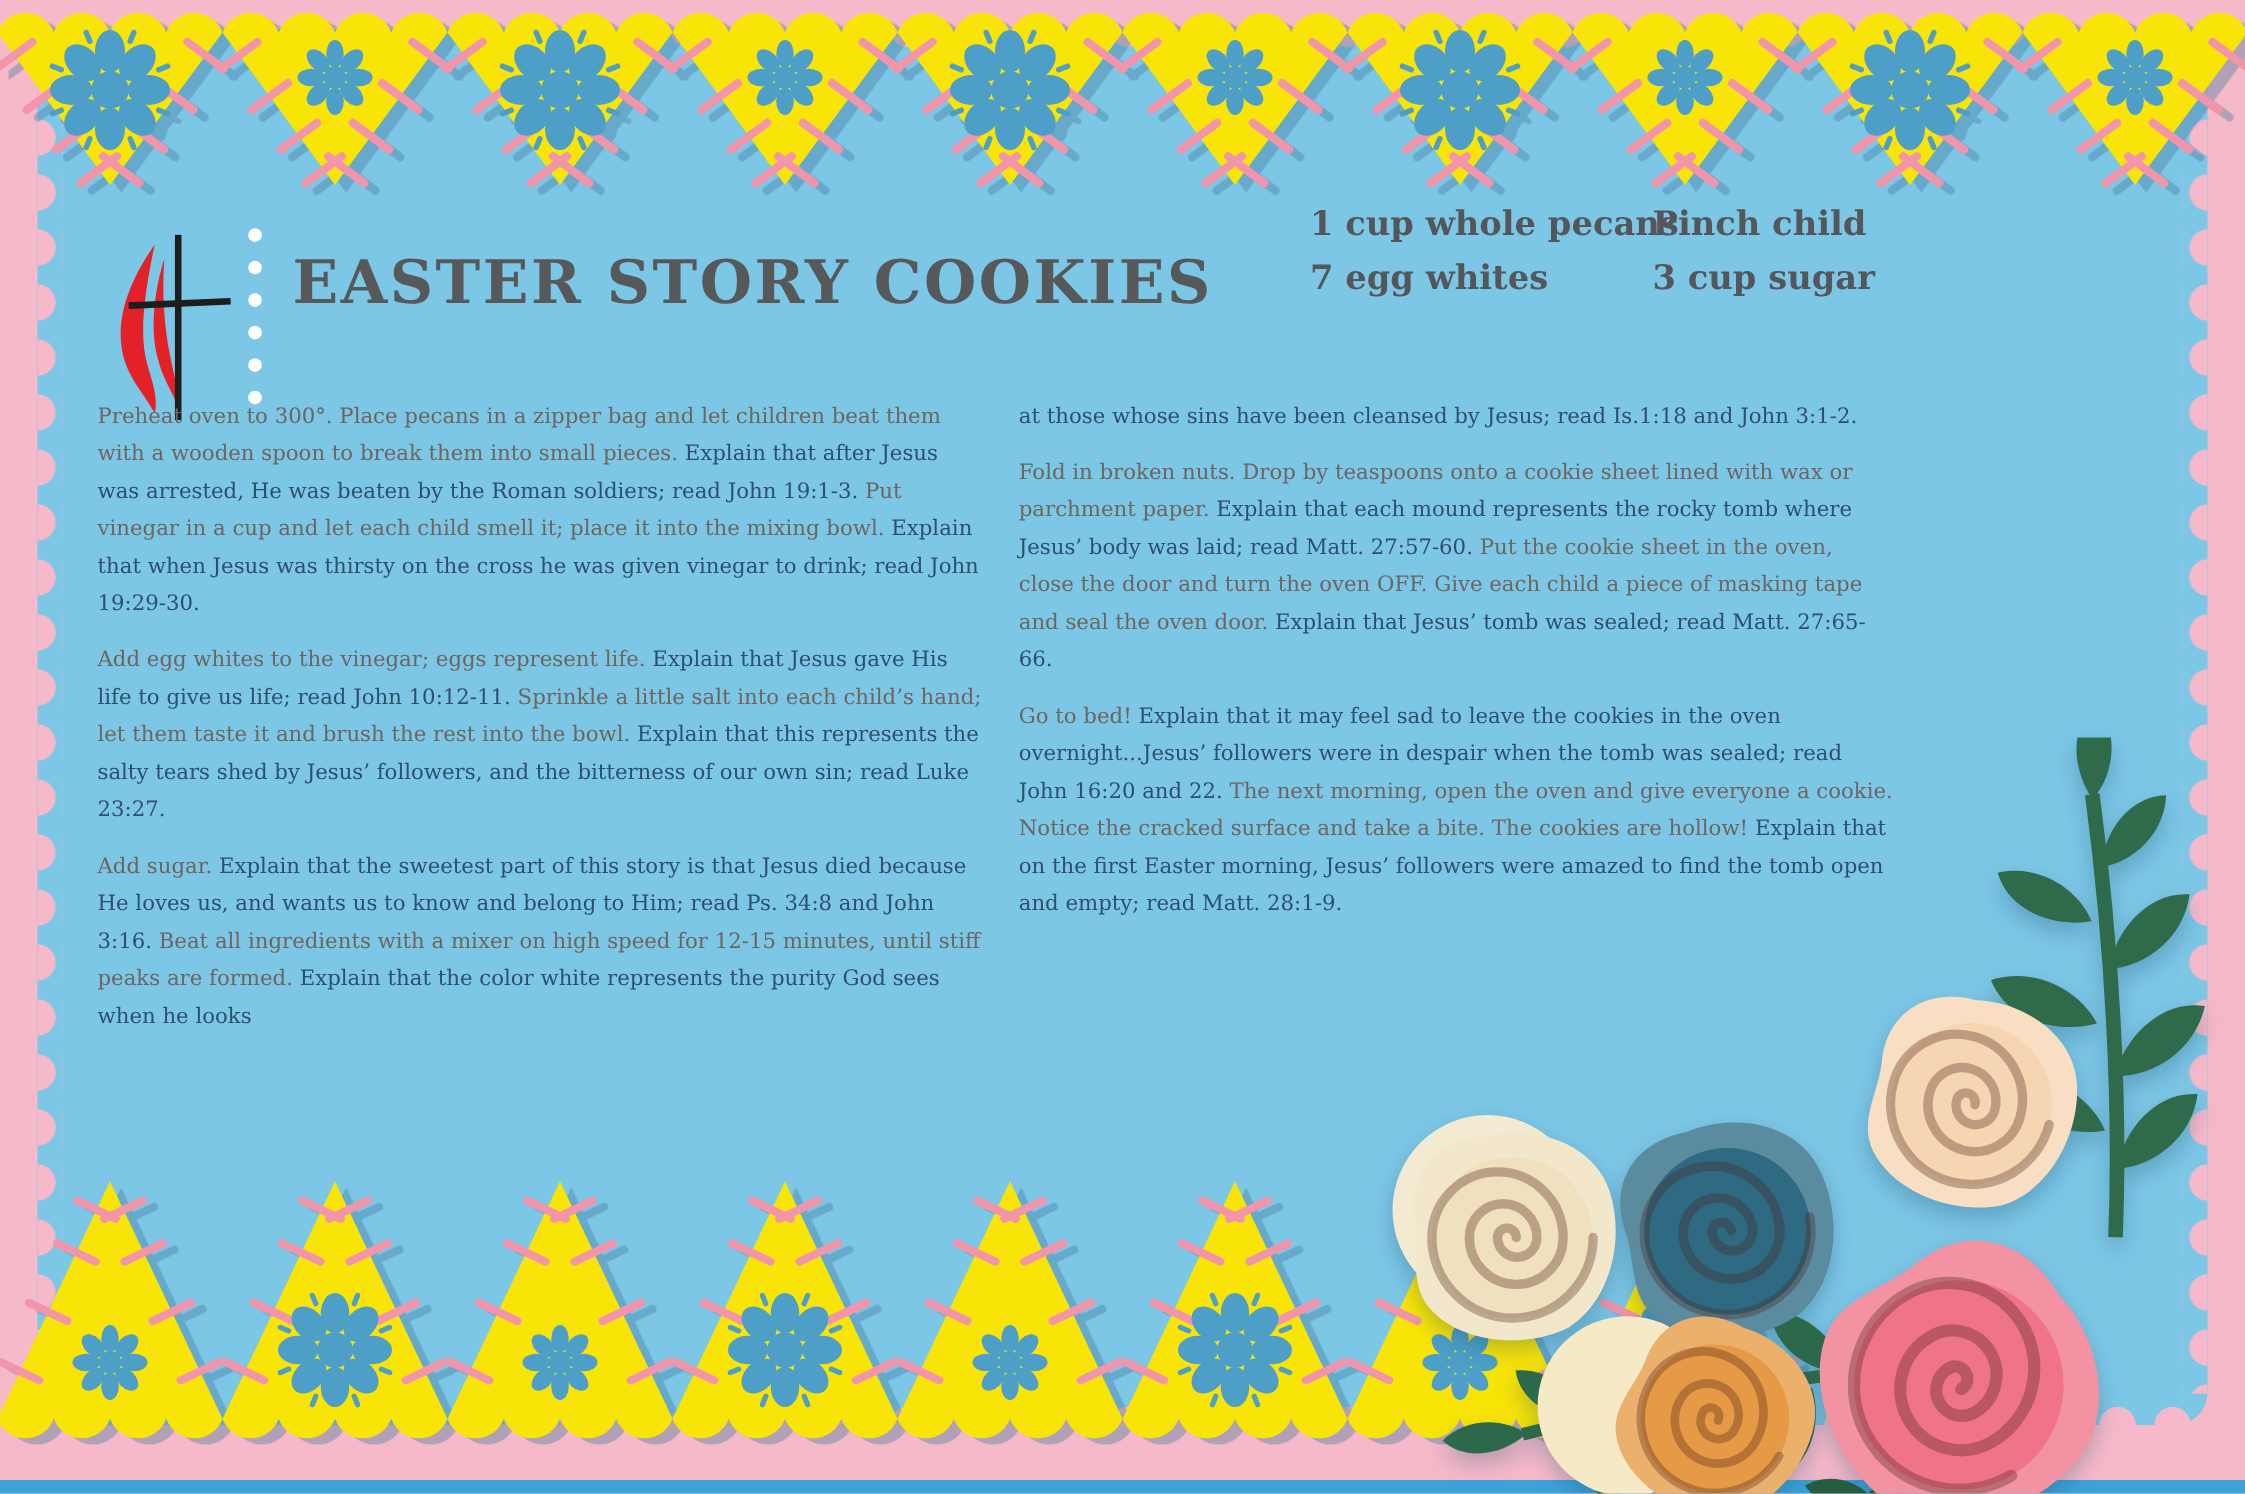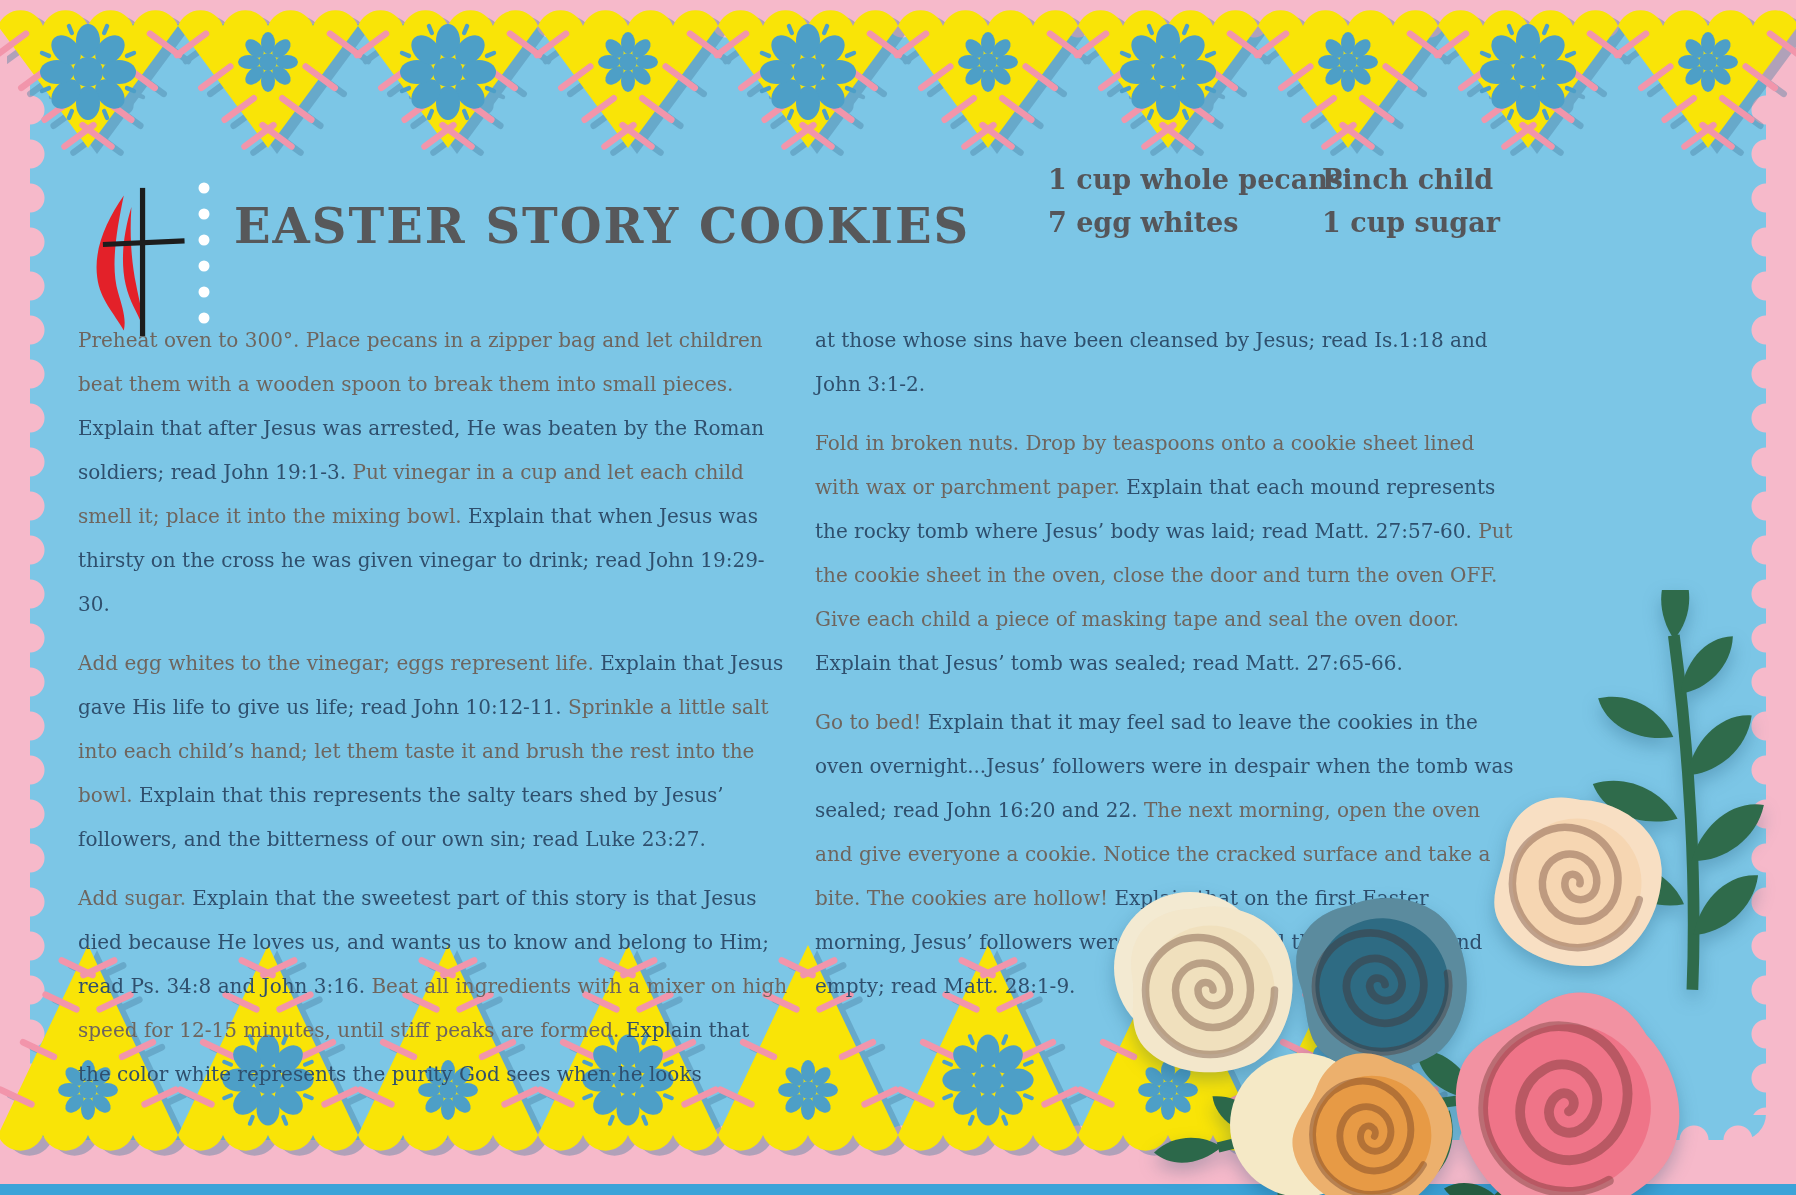--- a/index.html
+++ b/index.html
@@ -25,21 +25,21 @@
   .bunting.top{top:0;height:160px;filter:drop-shadow(9px 6px 0 rgba(73,125,160,0.40));}
   .bunting.bot{top:940px;height:215px;filter:drop-shadow(9px 5px 0 rgba(73,125,160,0.40));}
   .logo{position:absolute;left:80px;top:186px;width:118px;height:152px;z-index:4;}
   .dots{position:absolute;left:196px;top:182px;width:16px;height:142px;z-index:4;}
   .title{position:absolute;left:222px;top:186px;margin:12px;font-size:48px;font-weight:700;letter-spacing:2px;
          color:#57585a;z-index:4;white-space:nowrap;}
   .ingredients{position:absolute;left:1048px;top:158px;z-index:4;display:flex;}
   .ing-col{list-style:none;margin:0;padding:0;font-weight:700;font-size:27px;color:#55565a;}
   .ing-col.c1{width:274px;}
   .ing-col li{height:43px;line-height:43px;white-space:nowrap;}
-  .col{position:absolute;top:318px;z-index:4;font-size:20px;line-height:44px;}
+  .col{position:absolute;top:318px;z-index:4;font-size:17px;line-height:30px;}
   .col.left{left:78px;width:710px;}
   .col.right{left:815px;width:700px;}
   .col p{margin:0 0 15px 0;}
   .seg-gray{color:#6e655e;}
   .seg-blue{color:#2f4f6d;}
   .flowers{position:absolute;left:1080px;top:590px;width:716px;height:605px;z-index:5;
            filter:drop-shadow(0 8px 9px rgba(15,70,100,0.28));}
 </style>
 </head>
 <body>
@@ -196,21 +196,21 @@
 
   <h1 class="title">EASTER STORY COOKIES</h1>
 
   <div class="ingredients">
     <ul class="ing-col c1">
       <li>1 cup whole pecans</li>
       <li>7 egg whites</li>
     </ul>
     <ul class="ing-col c2">
       <li>Pinch child</li>
-      <li>1 cup sugar</li>
+      <li>3 cup sugar</li>
     </ul>
   </div>
 
   <div class="col left">
     <p><span class="seg-gray">Preheat oven to 300°. Place pecans in a zipper bag and let children beat them with a wooden spoon to break them into small pieces. </span><span class="seg-blue">Explain that after Jesus was arrested, He was beaten by the Roman soldiers; read John 19:1-3. </span><span class="seg-gray">Put vinegar in a cup and let each child smell it; place it into the mixing bowl. </span><span class="seg-blue">Explain that when Jesus was thirsty on the cross he was given vinegar to drink; read John 19:29-30.</span></p>
     <p><span class="seg-gray">Add egg whites to the vinegar; eggs represent life. </span><span class="seg-blue">Explain that Jesus gave His life to give us life; read John 10:12-11. </span><span class="seg-gray">Sprinkle a little salt into each child’s hand; let them taste it and brush the rest into the bowl. </span><span class="seg-blue">Explain that this represents the salty tears shed by Jesus’ followers, and the bitterness of our own sin; read Luke 23:27.</span></p>
     <p><span class="seg-gray">Add sugar. </span><span class="seg-blue">Explain that the sweetest part of this story is that Jesus died because He loves us, and wants us to know and belong to Him; read Ps. 34:8 and John 3:16. </span><span class="seg-gray">Beat all ingredients with a mixer on high speed for 12-15 minutes, until stiff peaks are formed. </span><span class="seg-blue">Explain that the color white represents the purity God sees when he looks</span></p>
   </div>
 
   <div class="col right">

